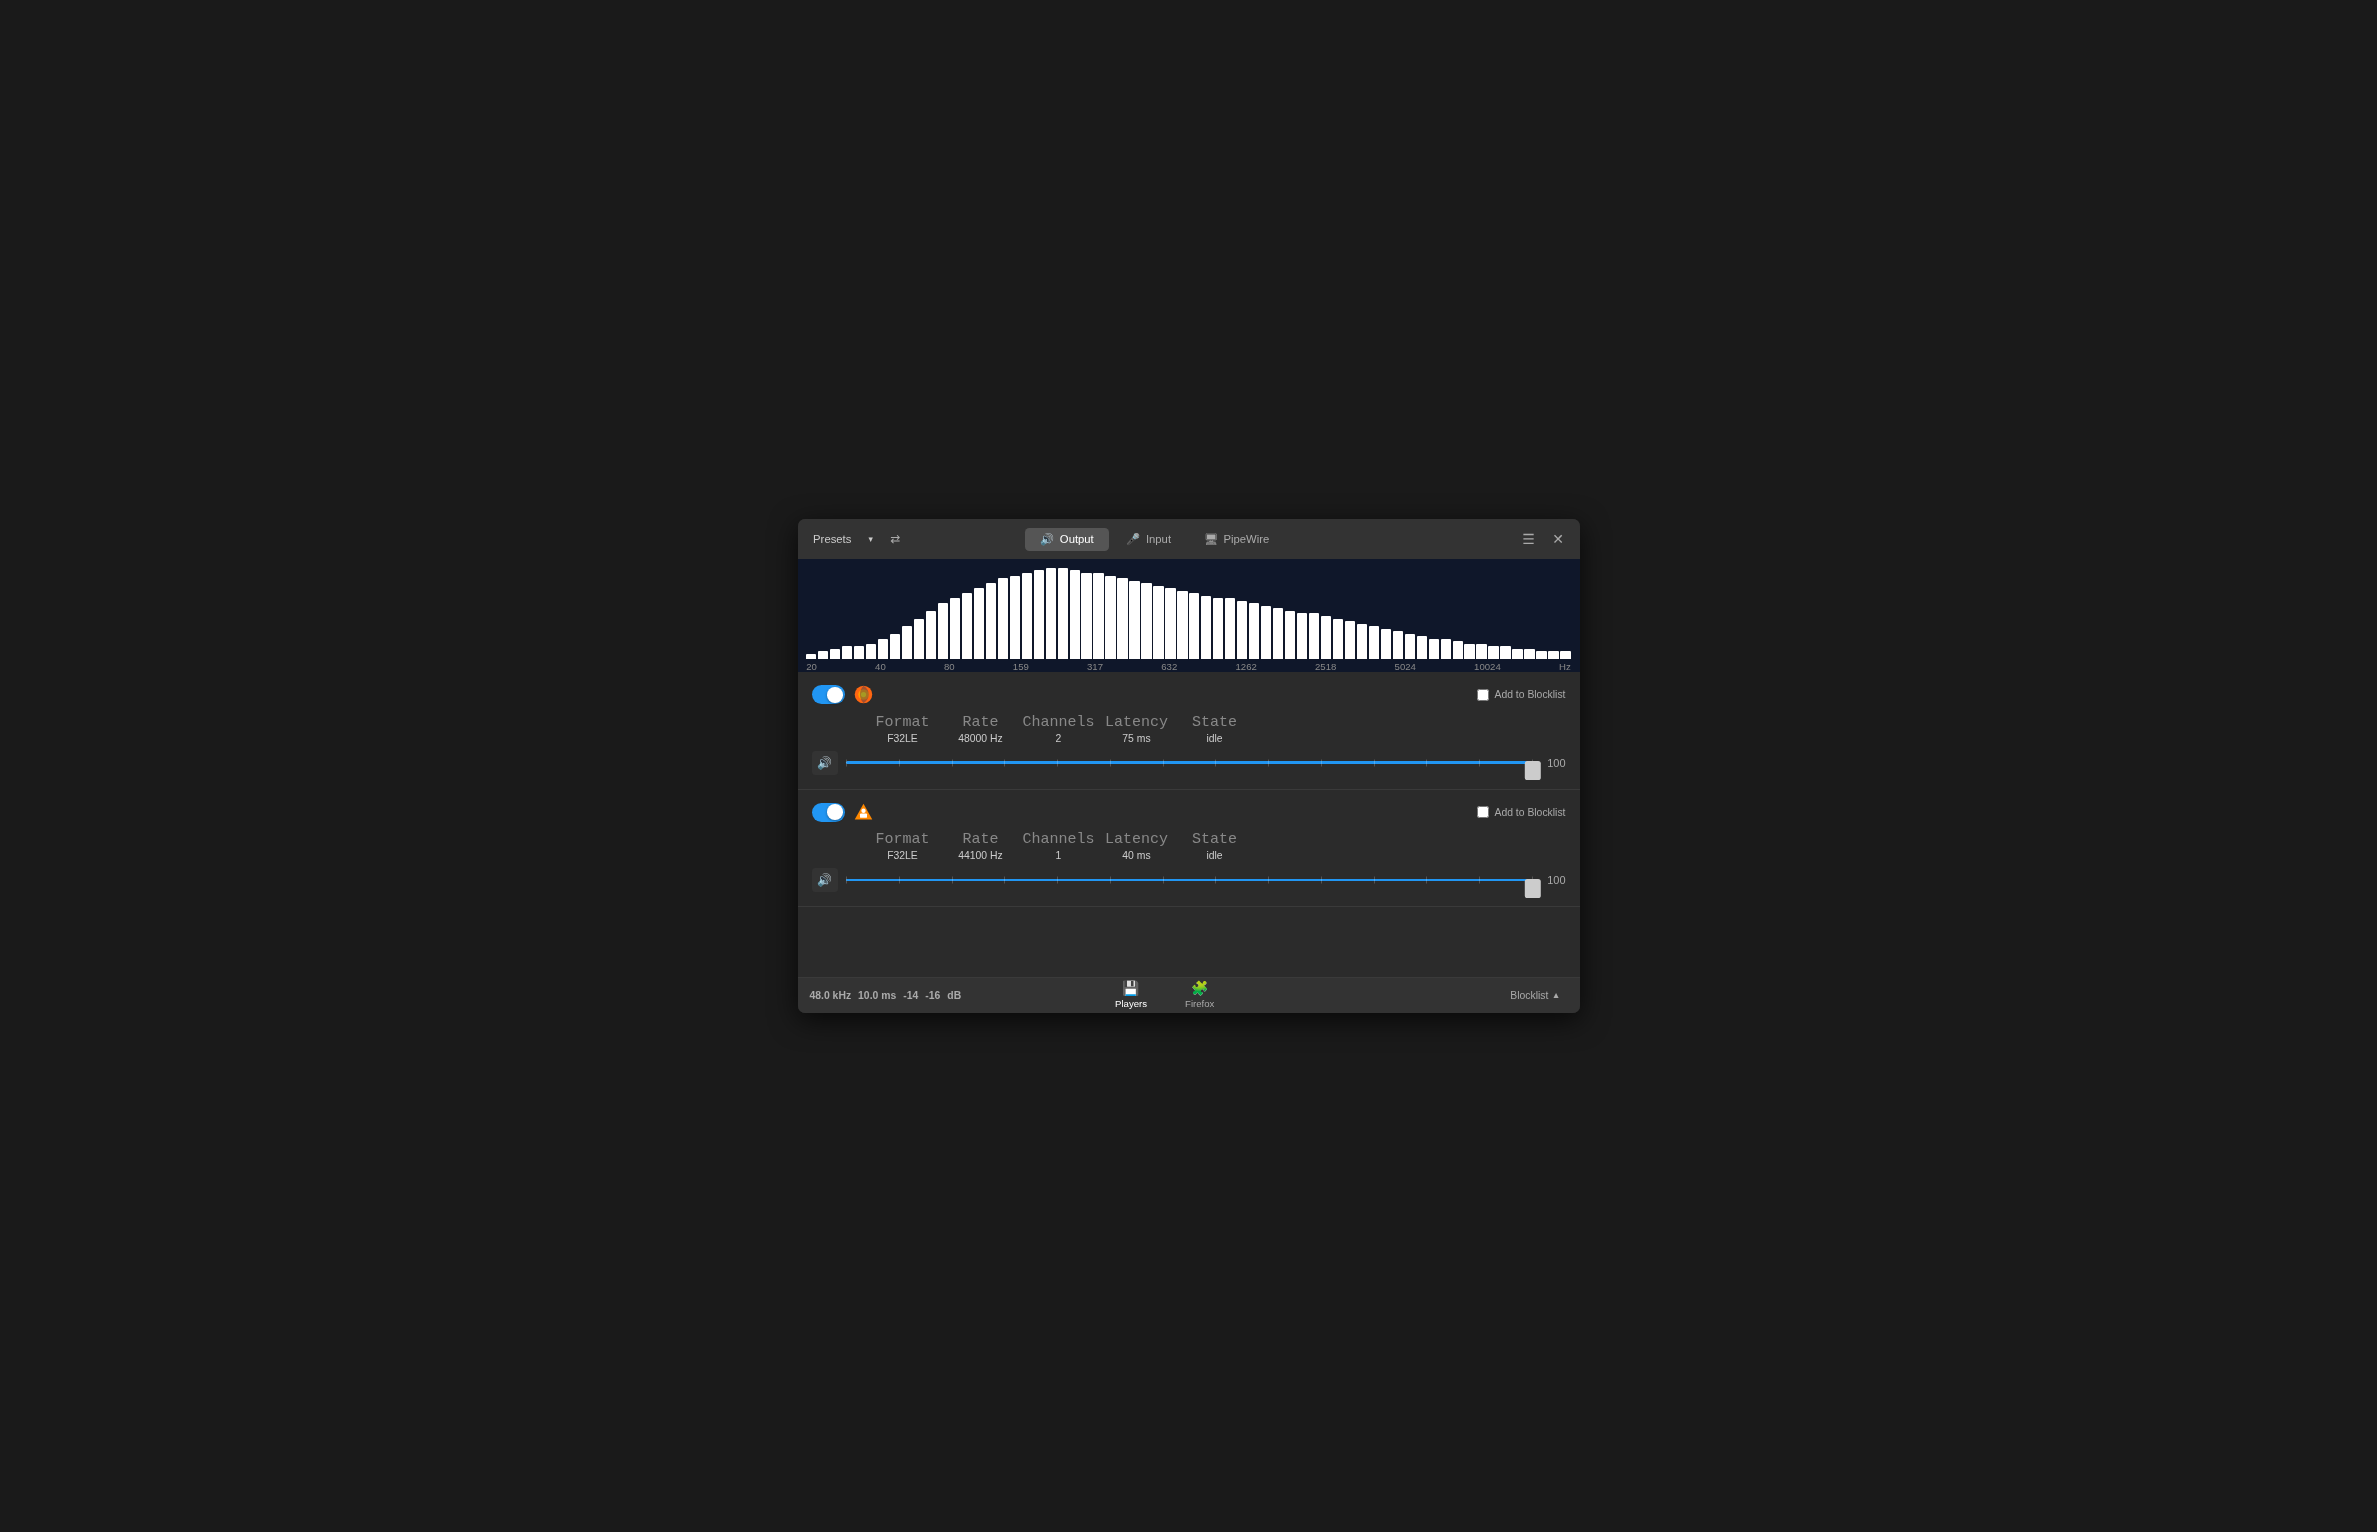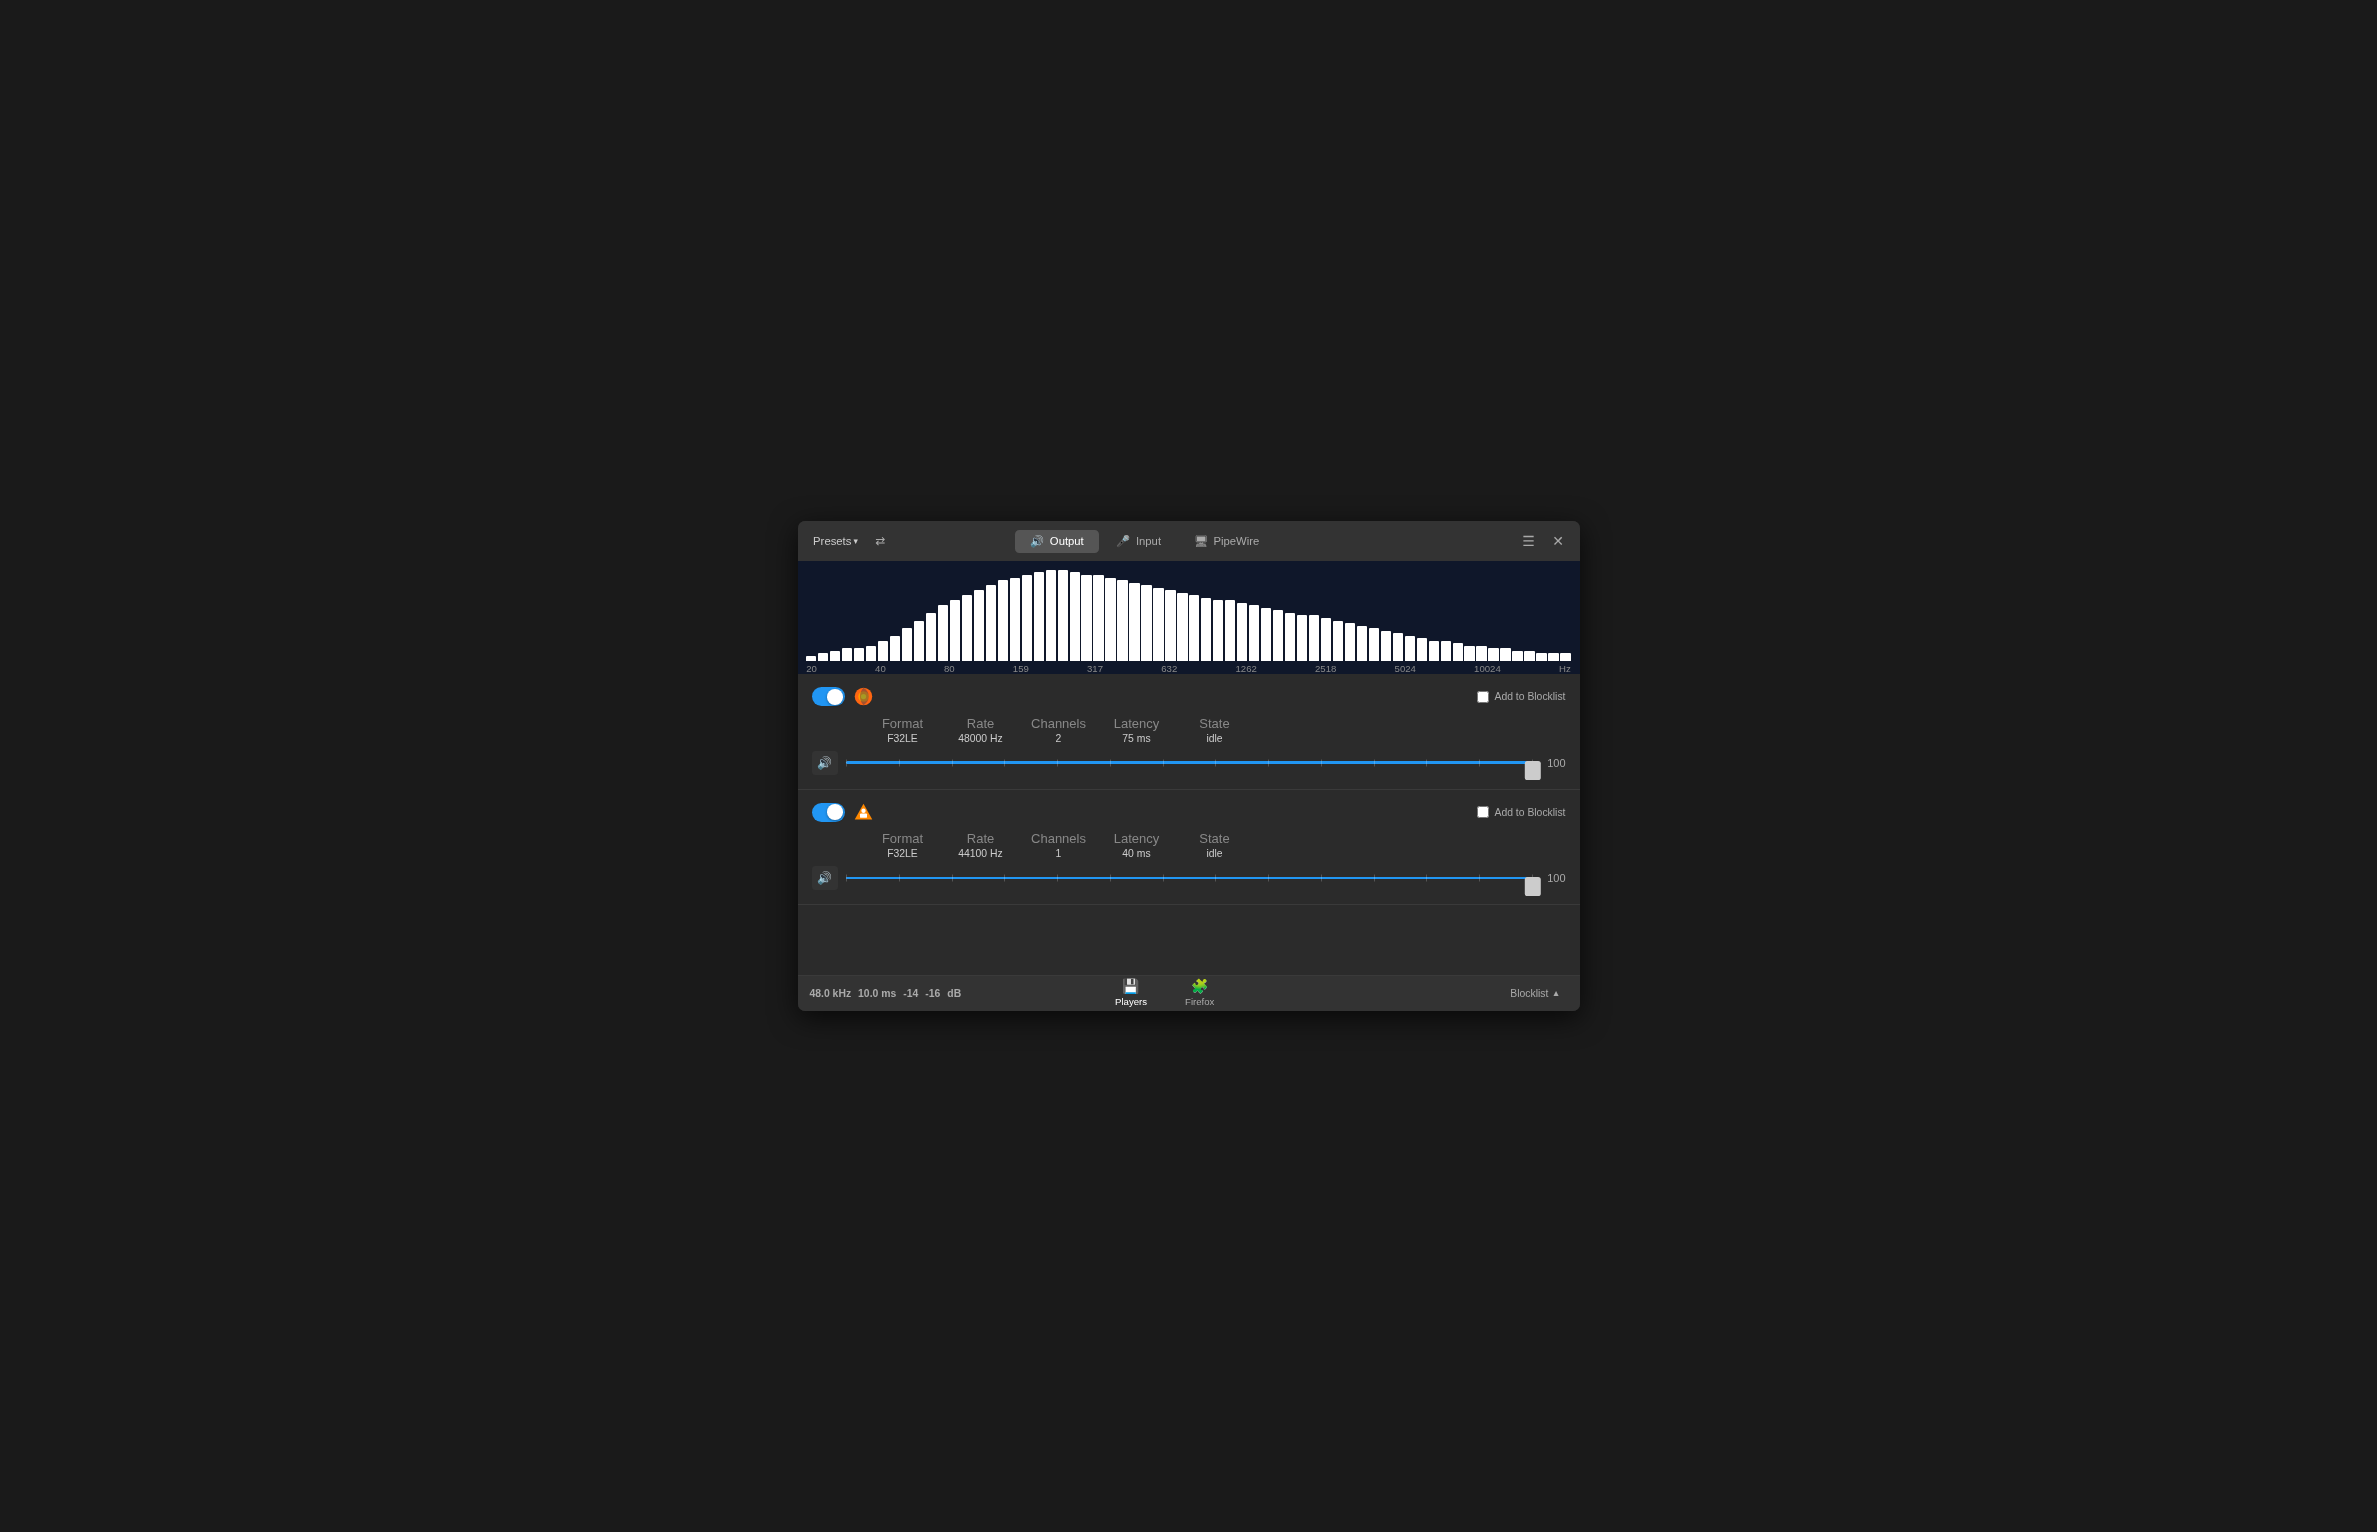--- a/index.html
+++ b/index.html
@@ -23,21 +23,21 @@
       background: #333333;
       display: flex;
       align-items: center;
       padding: 0 10.4px;
       height: 40px;
       gap: 7px;
     }
     .presets-btn {
       display: flex;
       align-items: center;
-      gap: 2px;
+      gap: 17px;
       color: #ccc;
       font-size: 11.3px;
       cursor: pointer;
       background: none;
       border: none;
       padding: 3.5px 5.2px;
       border-radius: 3.5px;
     }
     .chevron-down { font-size: 8.7px; }
     .refresh-btn {
@@ -182,23 +182,24 @@
       gap: 0;
       margin: 8.7px 0 7px 52px;
     }
     .stat-item {
       display: flex;
       flex-direction: column;
       align-items: center;
       min-width: 78px;
     }
     .stat-label {
-      font-size: 13px;
+      font-size: 15px;
       color: #888;
       margin-bottom: 1.7px;
+      font-family: Liberation Mono, monospace;
     }
     .stat-value {
       font-size: 10.4px;
       color: #ccc;
     }
     
     .volume-row {
       display: flex;
       align-items: center;
       gap: 8.7px;

